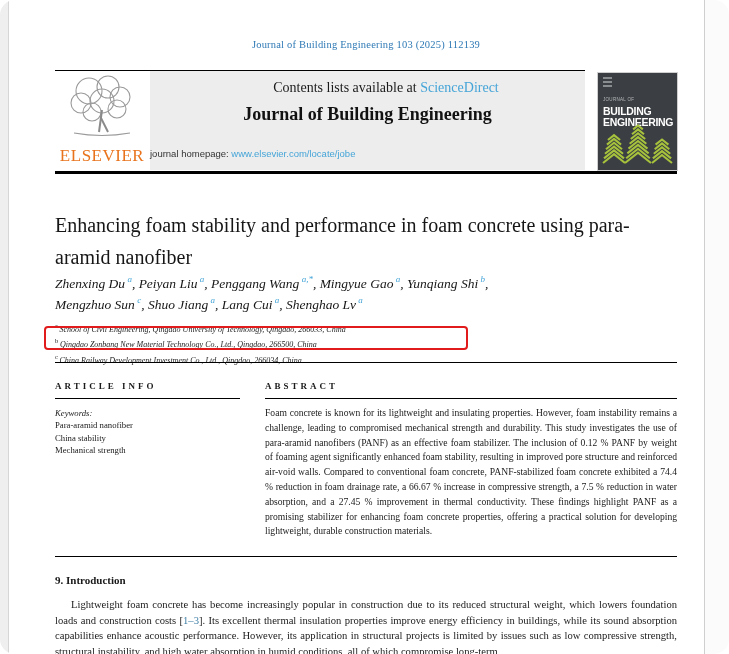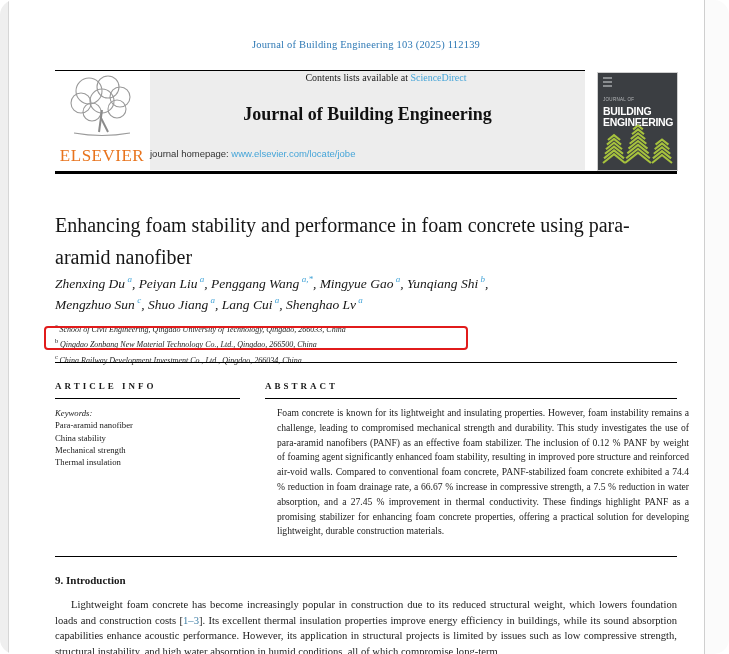--- a/index.html
+++ b/index.html
@@ -7,21 +7,21 @@
          font-family:"Liberation Serif", serif;color:#1a1a1a;border-radius:15px;}
   .edge-left{position:absolute;left:0;top:0;width:8px;height:654px;background:#efefef;border-right:1px solid #d6d6d6;}
   .edge-right-line{position:absolute;left:704px;top:0;width:1px;height:654px;background:#cfcfcf;}
   .edge-right{position:absolute;left:705px;top:0;width:24px;height:654px;background:#fbfbfb;}
 
   .journal-ref{position:absolute;left:55px;top:39px;width:622px;text-align:center;
                font-size:10.5px;color:#2e79b5;letter-spacing:.2px;}
 
   .hdr-rule-top{position:absolute;left:55px;top:70px;width:530px;height:1px;background:#000;}
   .hdr-band{position:absolute;left:150px;top:71px;width:435px;height:99px;background:#ededed;}
-  .hdr-contents{position:absolute;left:150px;top:72px;width:472px;text-align:center;font-size:10px;color:#1a1a1a;}
+  .hdr-contents{position:absolute;left:150px;top:80px;width:472px;text-align:center;font-size:14px;color:#1a1a1a;}
   .hdr-contents .lnk{color:#46a5d8;}
   .hdr-title{position:absolute;left:150px;top:104px;width:435px;text-align:center;
              font-size:18px;font-weight:600;color:#111;}
   .hdr-home{position:absolute;left:150px;top:148px;width:384px;
             font-family:"Liberation Sans",sans-serif;font-size:9.5px;color:#333;}
   .hdr-home .lnk{color:#46a5d8;}
 
   .logo{position:absolute;left:56px;top:74px;width:92px;height:96px;text-align:center;}
   .logo-name{position:absolute;left:0;top:72px;width:92px;text-align:center;
              font-size:17px;color:#e8731c;letter-spacing:.5px;}
@@ -46,21 +46,21 @@
   .red-box{position:absolute;left:44px;top:326px;width:420px;height:20px;border:2.5px solid #e11b1b;border-radius:4px;}
 
   .rule-mid{position:absolute;left:55px;top:362px;width:622px;height:1px;background:#000;}
   .col-head{position:absolute;top:381px;font-size:9px;font-weight:600;letter-spacing:3px;color:#1a1a1a;}
   .rule-left{position:absolute;left:55px;top:398px;width:185px;height:1px;background:#000;}
   .rule-right{position:absolute;left:265px;top:398px;width:412px;height:1px;background:#000;}
 
   .keywords{position:absolute;left:55px;top:407px;width:185px;font-size:8.7px;line-height:12.3px;color:#1a1a1a;}
   .kw-label{font-style:italic;}
   .abstract{position:absolute;left:265px;top:406px;width:412px;font-size:9.6px;line-height:14.8px;
-            text-align:justify;color:#1a1a1a;margin-left:12px;}
+            text-align:justify;color:#1a1a1a;}
 
   .rule-bottom{position:absolute;left:55px;top:556px;width:622px;height:1px;background:#000;}
   .intro-head{position:absolute;left:55px;top:574px;font-size:11px;font-weight:bold;color:#1a1a1a;}
   .intro-p{position:absolute;left:55px;top:597px;width:622px;font-size:10.6px;line-height:15.6px;
            text-align:justify;color:#1a1a1a;text-indent:16px;}
   .cite{color:#3d7ea6;}
 </style>
 </head>
 <body>
 
@@ -148,21 +148,20 @@
   <div class="col-head" style="left:265px;">ABSTRACT</div>
   <div class="rule-left"></div>
   <div class="rule-right"></div>
 
   <div class="keywords">
     <div class="kw-label">Keywords:</div>
     <div>
         <div>Para-aramid nanofiber</div>
         <div>China stability</div>
         <div>Mechanical strength</div>
-        <div>Thermal insulation</div>
       </div>
   </div>
 
   <div class="abstract">Foam concrete is known for its lightweight and insulating properties. However, foam instability remains a challenge, leading to compromised mechanical strength and durability. This study investigates the use of para-aramid nanofibers (PANF) as an effective foam stabilizer. The inclusion of 0.12 % PANF by weight of foaming agent significantly enhanced foam stability, resulting in improved pore structure and reinforced air-void walls. Compared to conventional foam concrete, PANF-stabilized foam concrete exhibited a 74.4 % reduction in foam drainage rate, a 66.67 % increase in compressive strength, a 7.5 % reduction in water absorption, and a 27.45 % improvement in thermal conductivity. These findings highlight PANF as a promising stabilizer for enhancing foam concrete properties, offering a practical solution for developing lightweight, durable construction materials.</div>
 
   <div class="rule-bottom"></div>
   <div class="intro-head">9.  Introduction</div>
   <div class="intro-p">
     <span>Lightweight foam concrete has become increasingly popular in construction due to its reduced structural weight, which lowers foundation loads and construction costs [</span><span class="cite">1–3</span><span>]. Its excellent thermal insulation properties improve energy efficiency in buildings, while its sound absorption capabilities enhance acoustic performance. However, its application in structural projects is limited by issues such as low compressive strength, structural instability, and high water absorption in humid conditions, all of which compromise long-term</span>
   </div>

